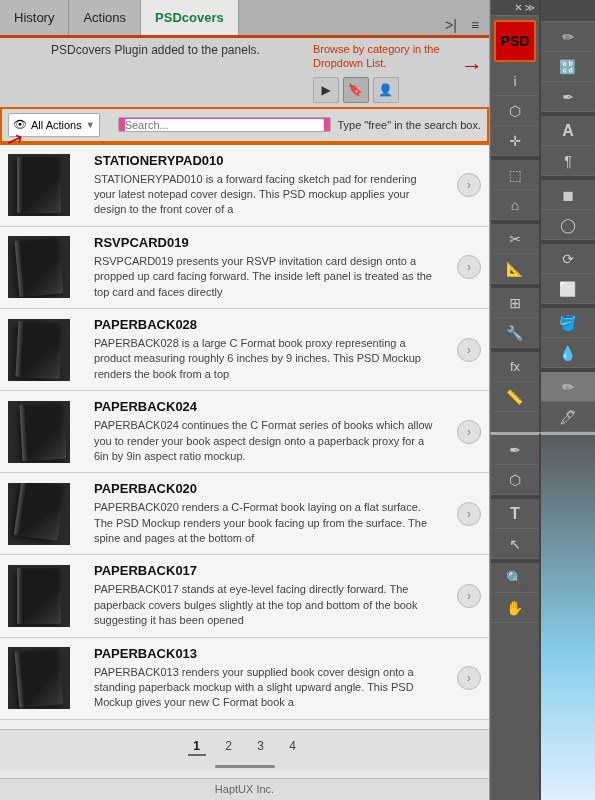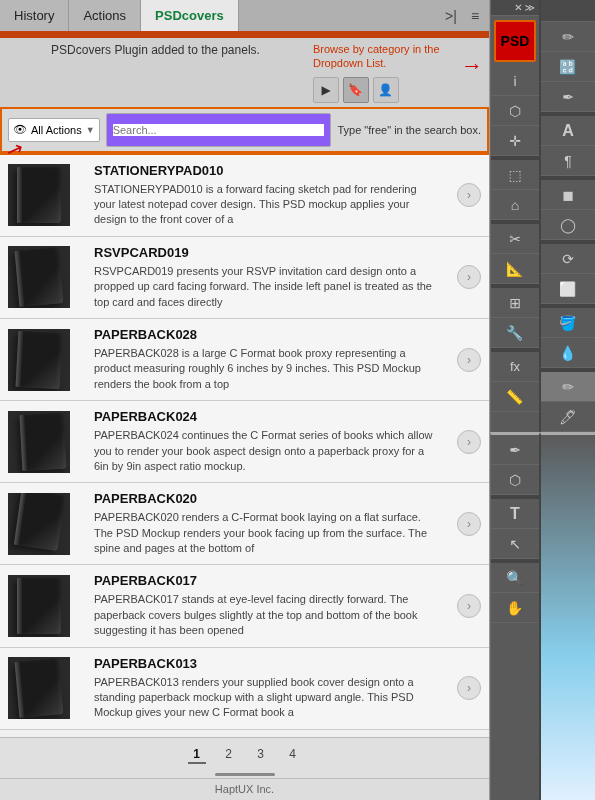--- a/index.html
+++ b/index.html
@@ -20,24 +20,24 @@
       height: 800px;
       background: #e8e8e8;
       display: flex;
       flex-direction: column;
       border-right: 1px solid #999;
     }
 
     
     .tab-bar {
       display: flex;
-      align-items: center;
+      align-items: flex-end;
       background: #b0b0b0;
       height: 38px;
-      border-bottom: 7px solid #c2410c;
+      border-bottom: 3px solid #c2410c;
       flex-shrink: 0;
     }
     .tab {
       padding: 0 14px;
       display: flex;
       align-items: center;
       cursor: pointer;
       font-size: 13px;
       color: #222;
       background: #b8b8b8;
@@ -97,25 +97,26 @@
       font-size: 11px;
     }
     .dropdown-arrow {
       font-size: 9px;
       color: #666;
     }
     .search-input-wrap {
       flex: 1;
       display: flex;
       align-items: center;
-      background: #8b5cf6;
+      background: #ec4899;
       border: 1px solid #aaa;
-      height: 34px;
+      height: 15px;
       border-radius: 2px;
       padding: 0 6px;
+      margin-left: 12px;
     }
     .search-input-wrap input {
       border: none;
       outline: none;
       font-size: 11px;
       width: 100%;
       color: #999;
     }
 
     
@@ -256,20 +257,21 @@
     
     .footer {
       text-align: center;
       padding: 4px;
       font-size: 11px;
       color: #666;
       background: #ddd;
       border-top: 1px solid #bbb;
       flex-shrink: 0;
       height: 22px;
+      margin-top: 8px;
     }
 
     
     .right-panels {
       display: flex;
       flex-direction: column;
       width: 105px;
       height: 800px;
       background: #4a4a4a;
     }

